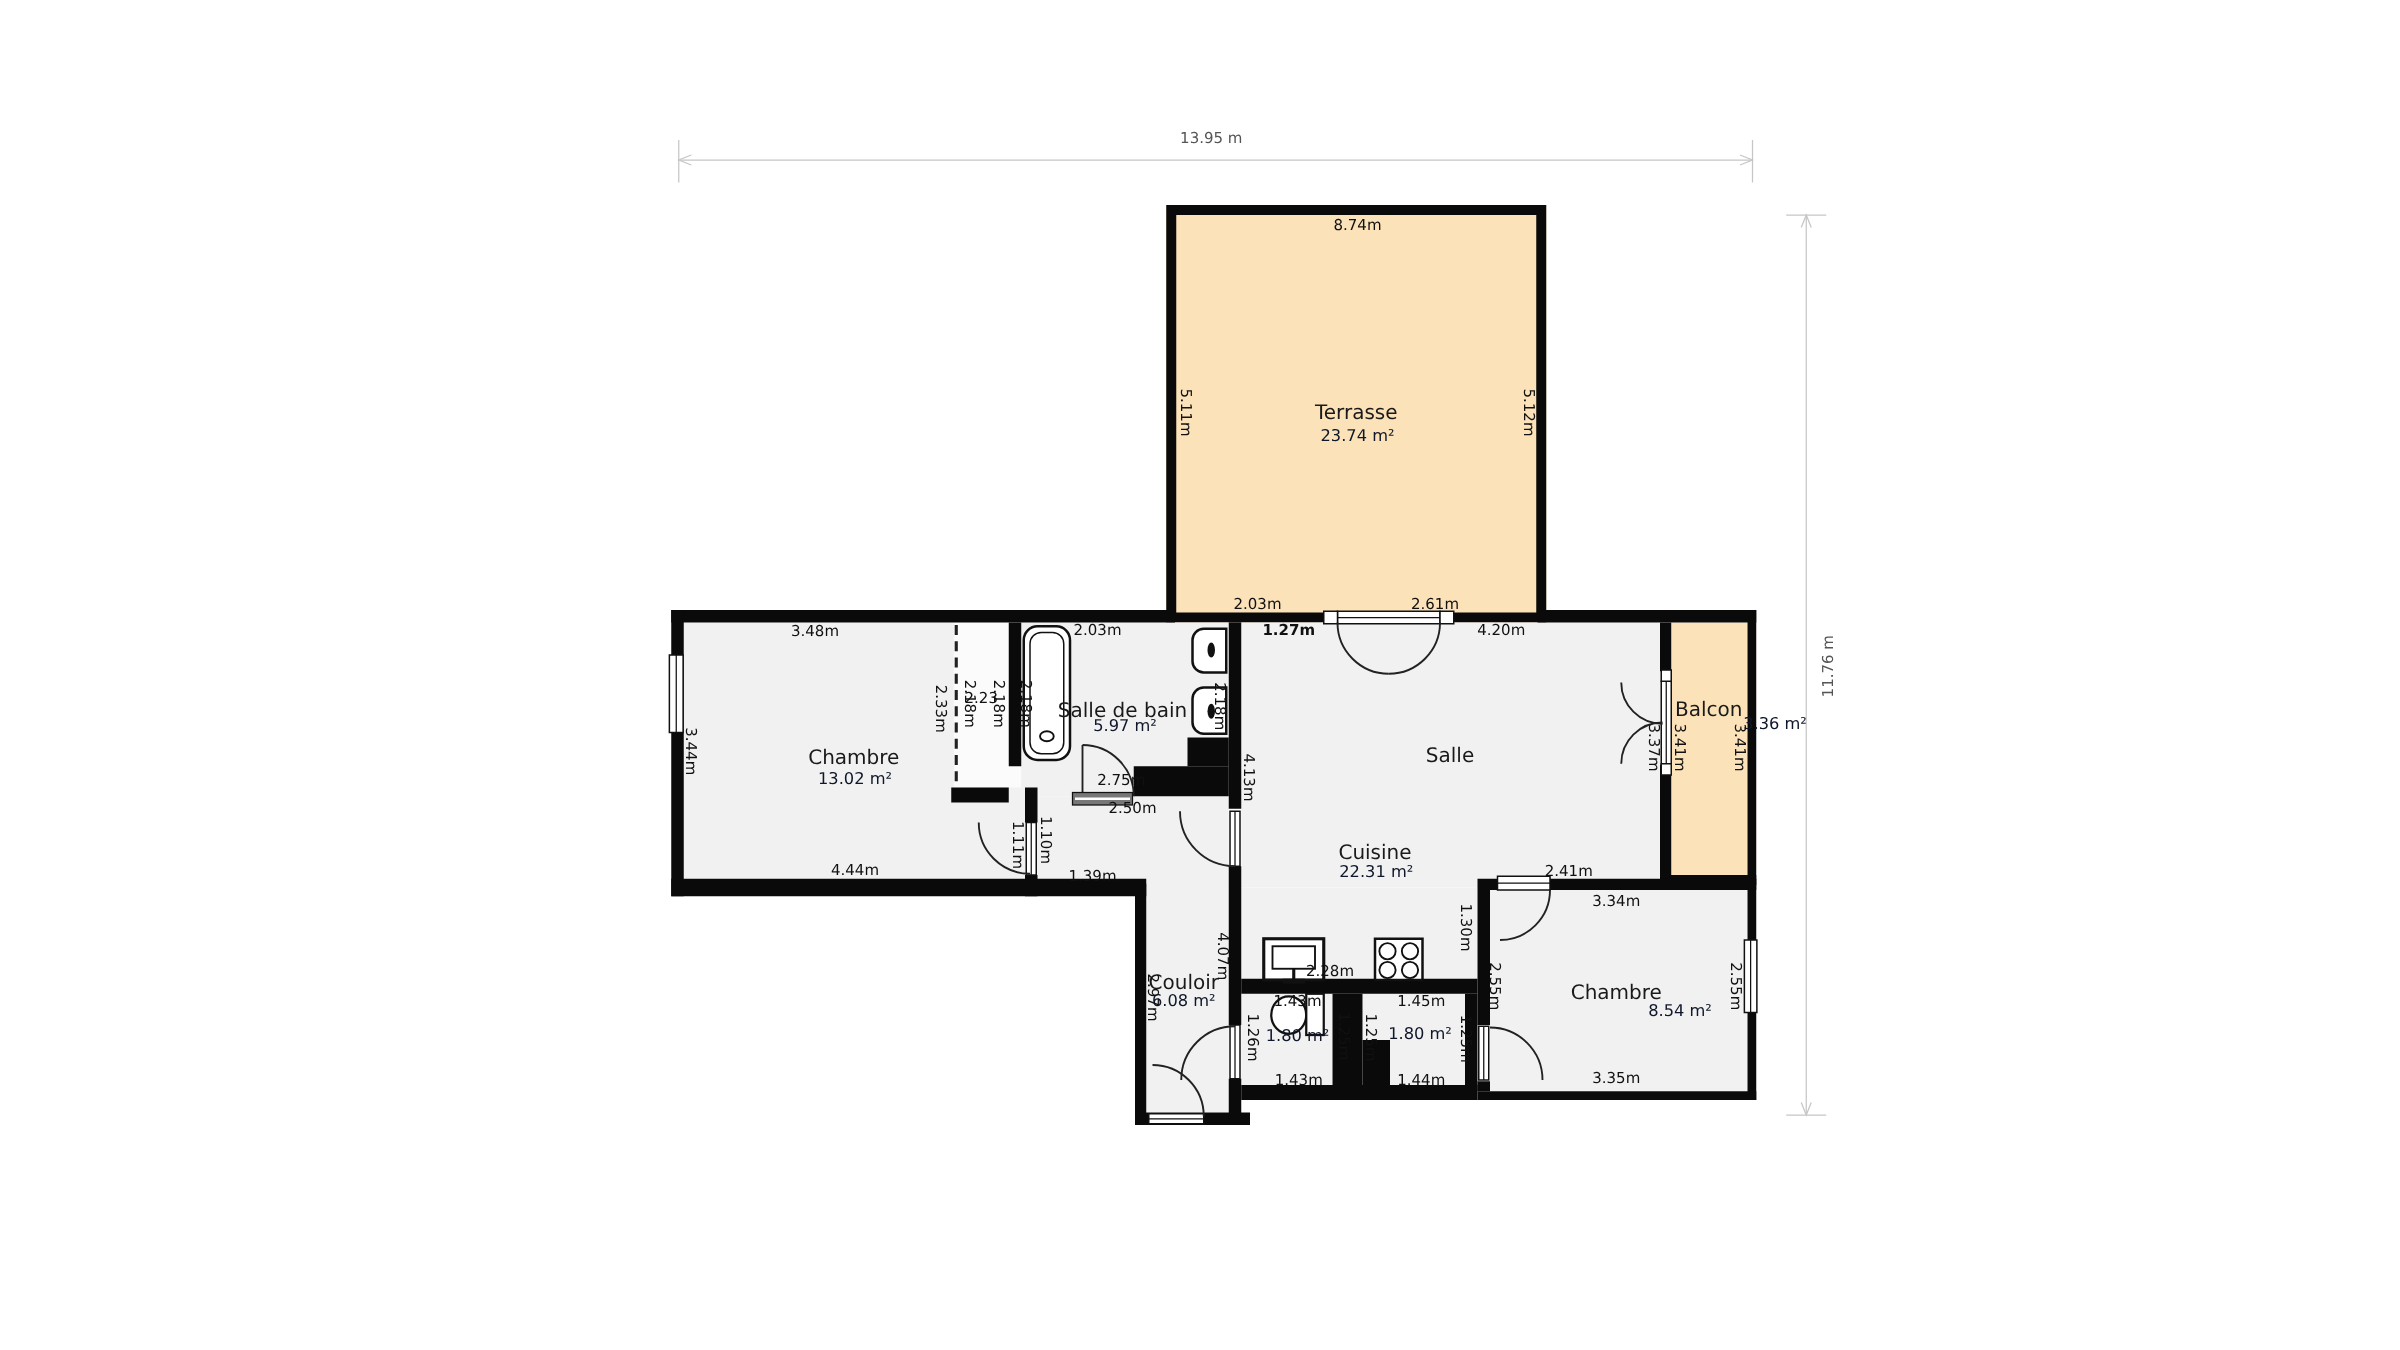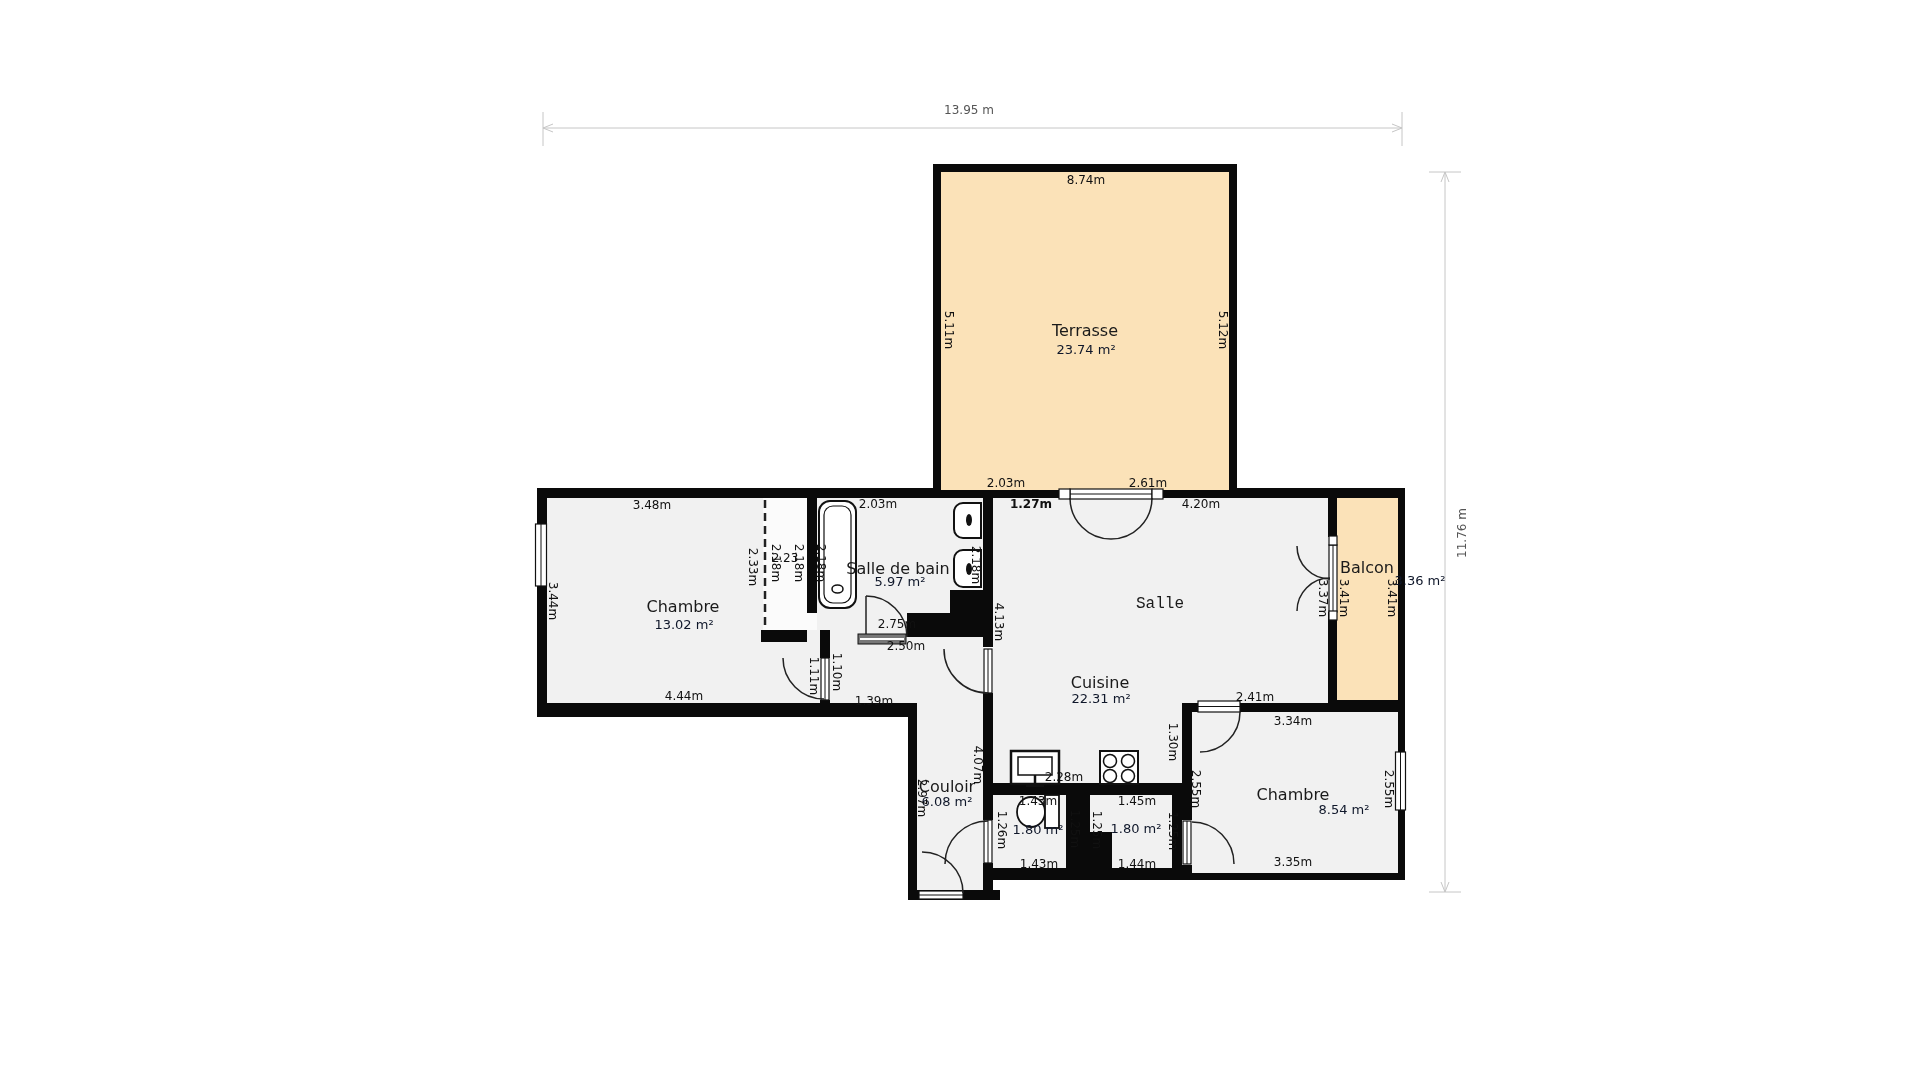--- a/index.html
+++ b/index.html
@@ -197,21 +197,21 @@
 
   <div class="dimlab" style="left:969px;top:110px;">13.95 m</div>
   <div class="dimlab v" style="left:1462px;top:533px;">11.76 m</div>
 
   <div class="rname" style="left:1085px;top:330px;">Terrasse</div>
   <div class="rarea" style="left:1086px;top:349px;">23.74 m²</div>
   <div class="rname" style="left:683px;top:606px;">Chambre</div>
   <div class="rarea" style="left:684px;top:624px;">13.02 m²</div>
   <div class="rname" style="left:898px;top:568px;">Salle de bain</div>
   <div class="rarea" style="left:900px;top:581px;">5.97 m²</div>
-  <div class="rname" style="left:1160px;top:604px;font-family:Liberation Mono, monospace;">Salle</div>
+  <div class="rname" style="left:1160px;top:604px;">Salle</div>
   <div class="rname" style="left:1367px;top:567px;">Balcon</div>
   <div class="rarea" style="left:1388px;top:580px;margin-left:32px;">3.36 m²</div>
   <div class="rname" style="left:1100px;top:682px;">Cuisine</div>
   <div class="rarea" style="left:1101px;top:698px;">22.31 m²</div>
   <div class="rname" style="left:947px;top:786px;">Couloir</div>
   <div class="rarea" style="left:947px;top:801px;">6.08 m²</div>
   <div class="rname" style="left:1293px;top:794px;">Chambre</div>
   <div class="rarea" style="left:1344px;top:809px;">8.54 m²</div>
   <div class="rarea" style="left:1038px;top:829px;">1.80 m²</div>
   <div class="rarea" style="left:1136px;top:828px;">1.80 m²</div>

